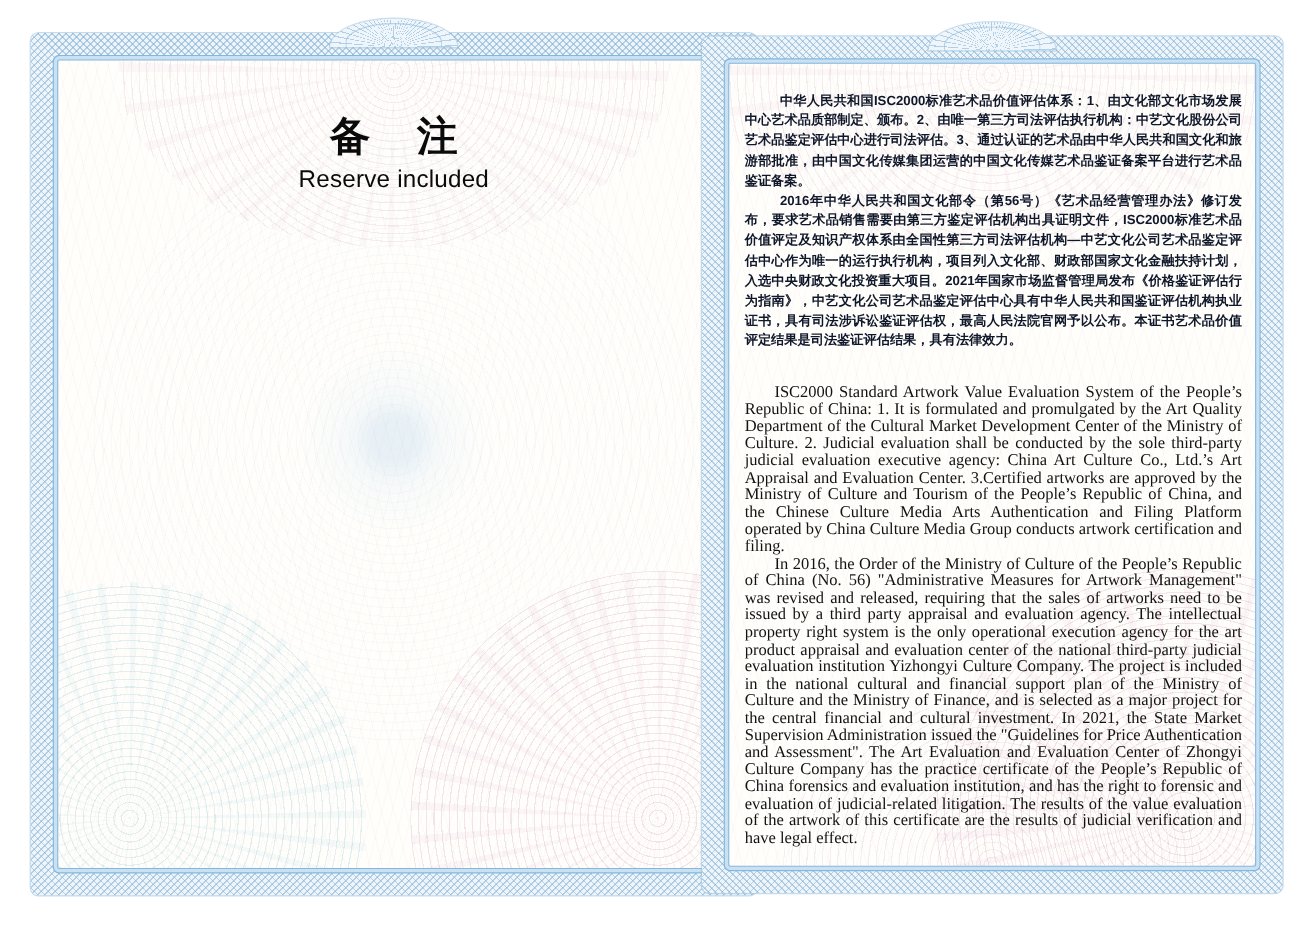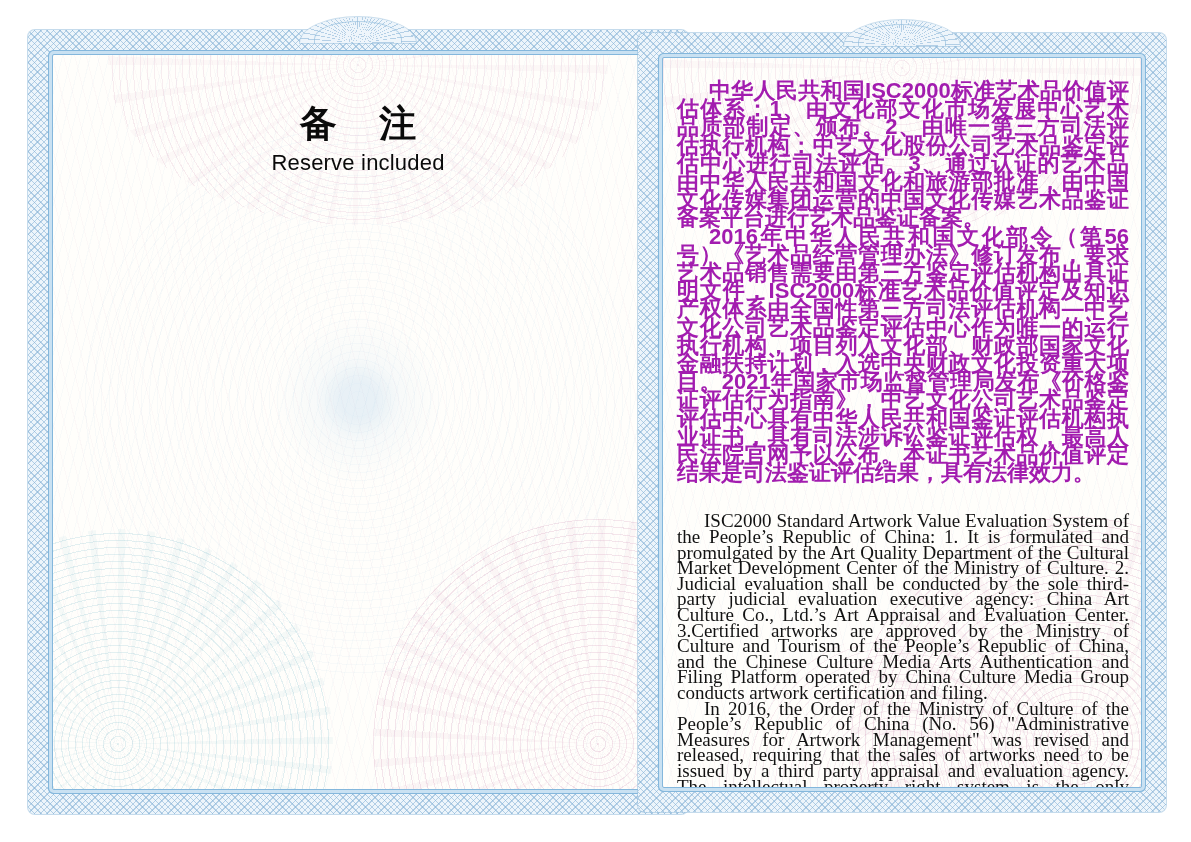--- a/index.html
+++ b/index.html
@@ -92,27 +92,27 @@
     padding-left:16px;font-family:"Liberation Sans",sans-serif;color:#0a0a0a;
   }
   .title-en{
     margin:1px 0 0 0;font-size:22px;font-weight:400;color:#0a0a0a;
     font-family:"Liberation Sans",sans-serif;letter-spacing:0.2px;
   }
 
   
   .text-col{position:absolute;left:14px;right:12px;top:0;}
   .zh-par{
-    margin:0;font-size:22px;line-height:18.2px;font-weight:700;
-    text-align:justify;text-indent:32px;color:#a21caf;
+    margin:0;font-size:12px;line-height:18.2px;font-weight:700;
+    text-align:justify;text-indent:32px;color:#0f172a;
     font-family:"Liberation Sans",sans-serif;
   }
   .zh-first{margin-top:24px;}
   .en-par{
-    margin:0;font-size:19px;line-height:15.6px;font-weight:400;
+    margin:0;font-size:15px;line-height:15.6px;font-weight:400;
     text-align:justify;text-indent:27px;color:#121212;
     font-family:"Liberation Serif",serif;
   }
   .en-first{margin-top:31px;}
 </style>
 </head>
 <body>
 
 <main>
 

